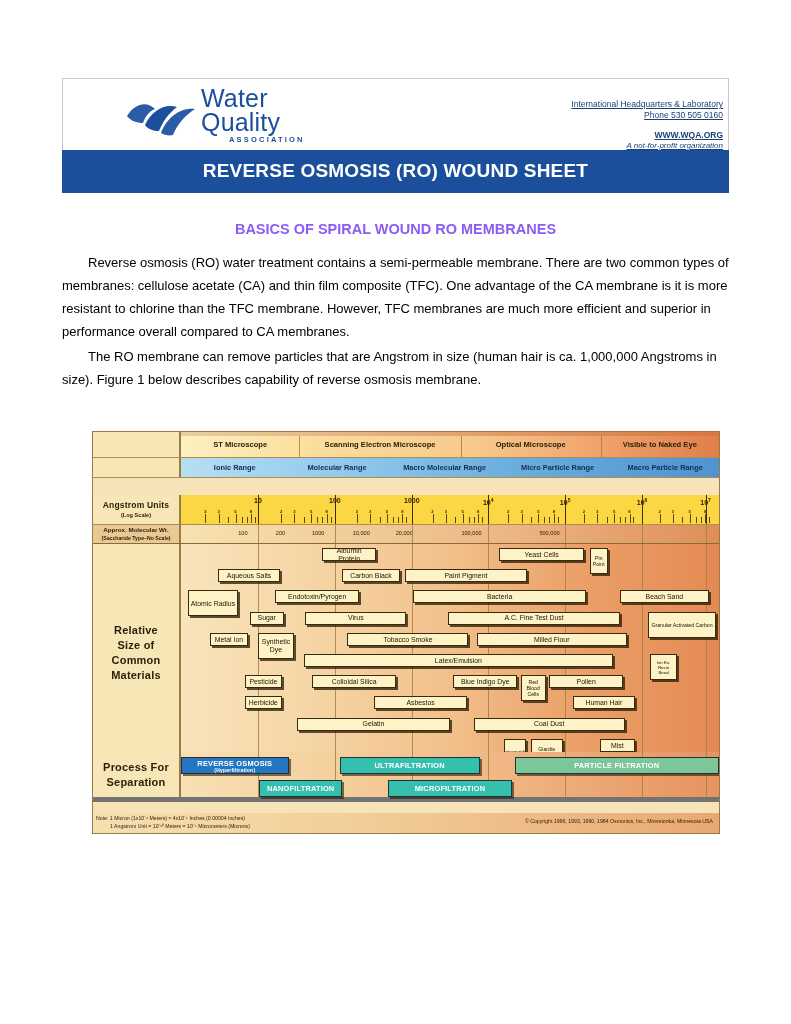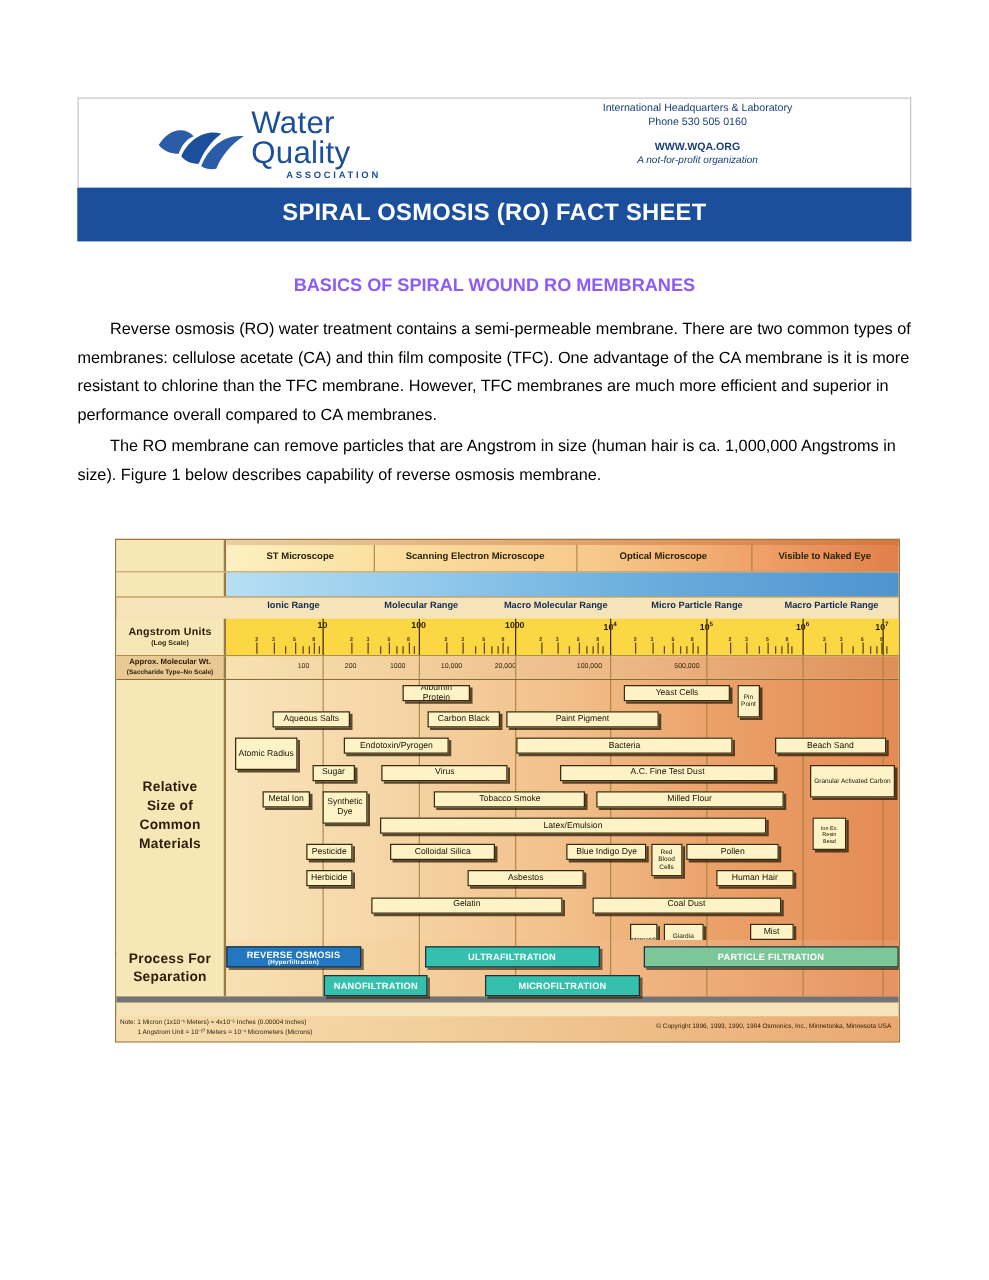--- a/index.html
+++ b/index.html
@@ -22,21 +22,21 @@
     height:72px;
     position:relative;
   }
   .logo-wrap { position:absolute; left:62px; top:8px; width:230px; height:58px; }
   .logo-mark { position:absolute; left:0; top:8px; width:72px; height:42px; }
   .logo-text { position:absolute; left:76px; top:0px; color:#1b4f9c; }
   .logo-text .l1 { font-size:25px; font-weight:400; line-height:23px; letter-spacing:.2px; }
   .logo-text .l2 { font-size:25px; font-weight:400; line-height:24px; letter-spacing:.2px; }
   .logo-text .l3 { font-size:7.5px; font-weight:bold; letter-spacing:2.2px; margin-top:1px; margin-left:28px; }
 
-  .hq { position:absolute; left:330px; top:2px; width:330px; text-align:center; color:#1b3f77; }
+  .hq { position:absolute; left:330px; top:20px; width:330px; text-align:right; color:#1b3f77;text-decoration:underline; }
   .hq .hq1 { font-size:8.5px; line-height:11px; }
   .hq .hq2 { font-size:8.5px; line-height:11px; }
   .hq .hq3 { font-size:8.5px; font-weight:bold; margin-top:9px; color:#1b3f77;}
   .hq .hq4 { font-size:8px; font-style:italic; margin-top:1px; color:#1b3f77;}
 
   .titlebar {
     background:#1b4f9c;
     color:#ffffff;
     text-align:center;
     font-size:19px;
@@ -106,21 +106,21 @@
   .r-note { top:381px; height:21px; }
   .r-note .scale { background:linear-gradient(to right,#f7dfb0 0%,#f2cf9b 40%,#eaa871 100%); }
 
   
   .topband { position:absolute; left:88px; right:0; top:0; height:4px;
              background:linear-gradient(to right,#e8cfa0,#e2a56f,#d8763f); z-index:3;}
 
   .seg { position:absolute; top:0; height:100%;
          display:flex; align-items:center; justify-content:center;
          font-size:7.6px; font-weight:bold; color:#2b2208; }
-  .r-range .seg { color:#132d52; font-size:7.4px;margin-top:16px;}
+  .r-range .seg { color:#132d52; font-size:7.4px;}
   .vline { position:absolute; top:0; bottom:0; width:1px; background:#a5813f; opacity:.85;}
 
   .tk { position:absolute; transform:translateX(-50%); font-size:6.6px; font-weight:bold; color:#3a2a0c; }
   .angmaj { position:absolute; transform:translateX(-50%); font-size:7px; font-weight:bold; color:#241a04; top:2px;}
   .angmaj sup { font-size:5px; }
   .minor { position:absolute; bottom:1px; width:1px; background:#5d4410; }
   .minorlbl { position:absolute; font-size:4.2px; color:#3a2a0c; transform:translateX(-50%); font-weight:bold;}
   .angdiv { position:absolute; top:0; bottom:0; width:1.3px; background:#3d2d08; }
 
   .mw { position:absolute; transform:translateX(-50%); font-size:5.6px; color:#31240a; top:5px;}
@@ -178,21 +178,21 @@
       </div>
     </div>
     <div class="hq">
       <div class="hq1">International Headquarters &amp; Laboratory</div>
       <div class="hq2">Phone 530 505 0160</div>
       <div class="hq3">WWW.WQA.ORG</div>
       <div class="hq4">A not-for-profit organization</div>
     </div>
   </div>
 
-  <div class="titlebar">SPIRAL OSMOSIS (RO) FACT SHEET</div>
+  <div class="titlebar">REVERSE OSMOSIS (RO) WOUND SHEET</div>
 
   <div class="subhead">BASICS OF SPIRAL WOUND RO MEMBRANES</div>
 
   <div class="para p1"><span class="indent"></span><span>Reverse osmosis (RO) water treatment contains a semi-permeable membrane. There are two common types of membranes: cellulose acetate (CA) and thin film composite (TFC).  One advantage of the CA membrane is it is more resistant to chlorine than the TFC membrane. However, TFC membranes are much more efficient and superior in performance overall compared to CA membranes.</span></div>
   <div class="para p2"><span class="indent"></span><span>The RO membrane can remove particles that are Angstrom in size (human hair is ca. 1,000,000 Angstroms in size). Figure 1 below describes capability of reverse osmosis membrane.</span></div>
 
 </div>
 
 <div id="chart">
 

